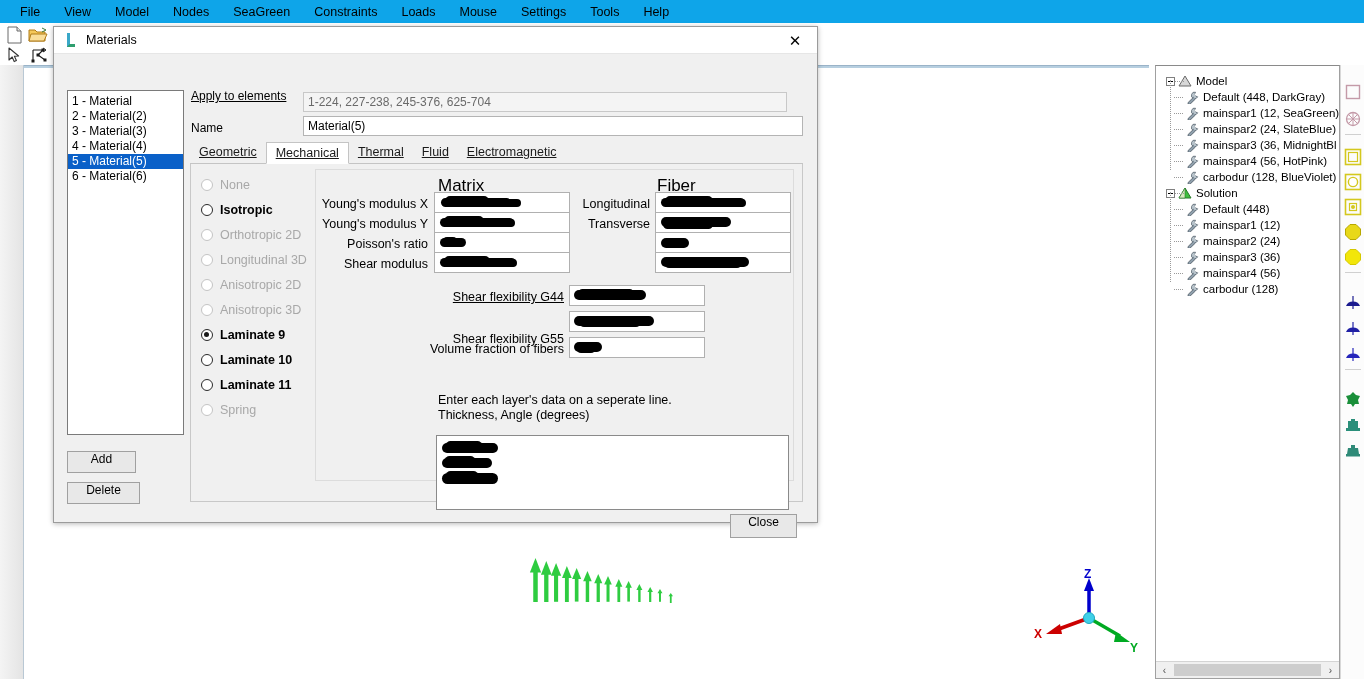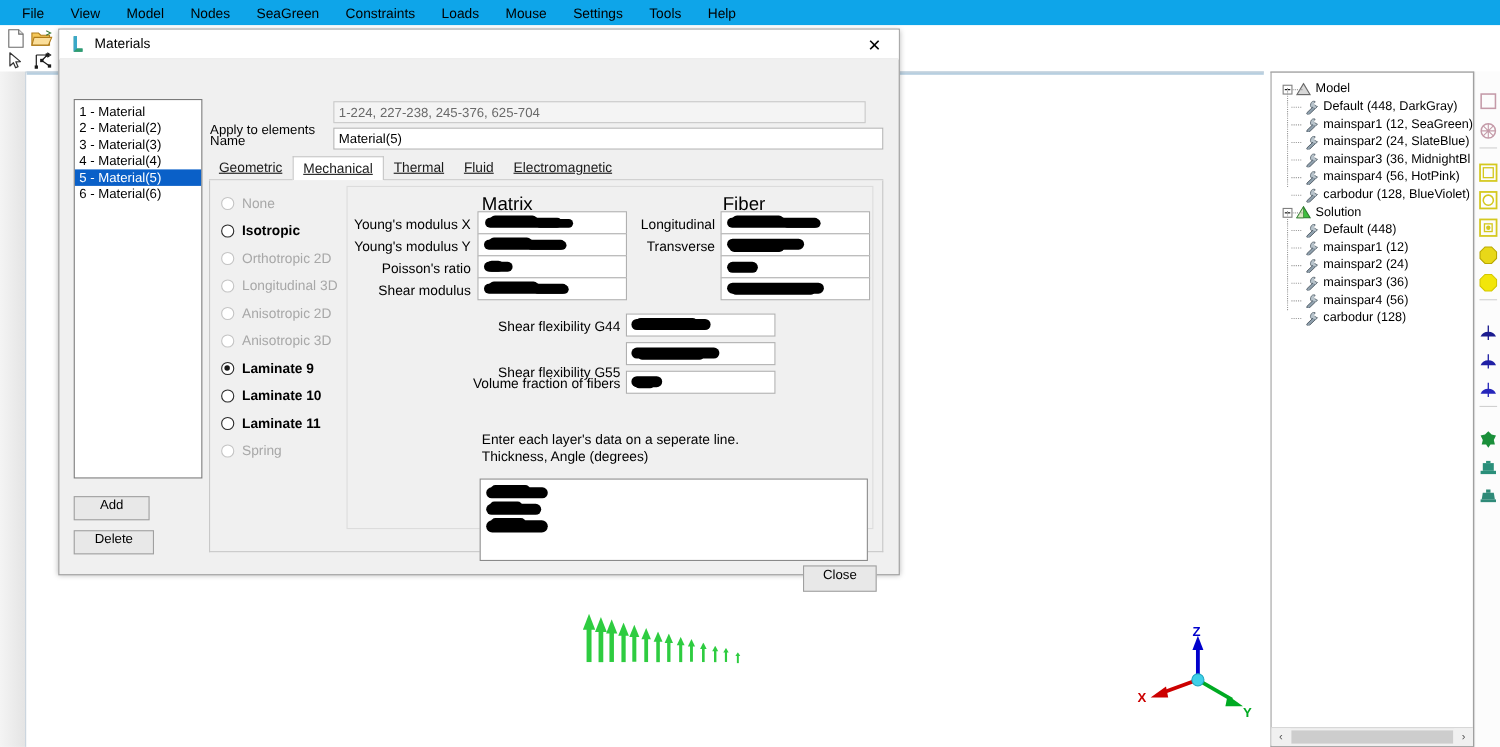--- a/index.html
+++ b/index.html
@@ -200,21 +200,21 @@
     font-family: "Liberation Sans", sans-serif;
     font-size: 12px;
     padding: 0 4px;
     display: flex; align-items: center;
     color: #000;
     overflow: hidden;
     white-space: nowrap;
   }
   .txtinput.readonly { background: #f4f4f4; color: #6a6a6a; border-color: #c8c8c8; }
 
-  #lbl-apply { left: 137px; top: 57px; }
+  #lbl-apply { left: 137px; top: 35px; text-decoration: underline; }
   #in-apply { left: 249px; top: 38px; width: 484px; height: 20px; }
   #lbl-name { left: 137px; top: 67px; }
   #in-name { left: 249px; top: 62px; width: 500px; height: 20px; }
 
   
   #tabstrip {
     position: absolute; left: 136px; top: 88px;
     width: 613px; height: 22px;
     border-bottom: 1px solid #c4c4c4;
     display: flex; align-items: flex-end;
@@ -774,21 +774,21 @@
           <div class="valbox" style="left:339px; top:62px; width:136px; height:21px;">
             <div class="redact" style="left:5px; top:5px; width:28px; height:10px;"></div>
             <div class="redact" style="left:8px; top:7px; width:18px; height:7px;"></div>
           </div>
 
           <div class="valbox" style="left:339px; top:82px; width:136px; height:21px;">
             <div class="redact" style="left:5px; top:4px; width:88px; height:10px;"></div>
             <div class="redact" style="left:9px; top:7px; width:76px; height:8px;"></div>
           </div>
 
-          <div class="prop-label" style="left:0px; top:120px; width:248px;">Shear flexibility G44</div>
+          <div class="prop-label" style="left:0px; top:120px; width:248px;text-decoration:underline;">Shear flexibility G44</div>
           <div class="valbox" style="left:253px; top:115px; width:136px; height:21px;">
             <div class="redact" style="left:4px; top:4px; width:72px; height:10px;"></div>
             <div class="redact" style="left:8px; top:3px; width:56px; height:9px;"></div>
           </div>
 
           <div class="prop-label" style="left:0px; top:146px; width:248px;margin-top:16px;">Shear flexibility G55</div>
           <div class="valbox" style="left:253px; top:141px; width:136px; height:21px;">
             <div class="redact" style="left:4px; top:4px; width:80px; height:10px;"></div>
             <div class="redact" style="left:10px; top:7px; width:60px; height:8px;"></div>
           </div>

